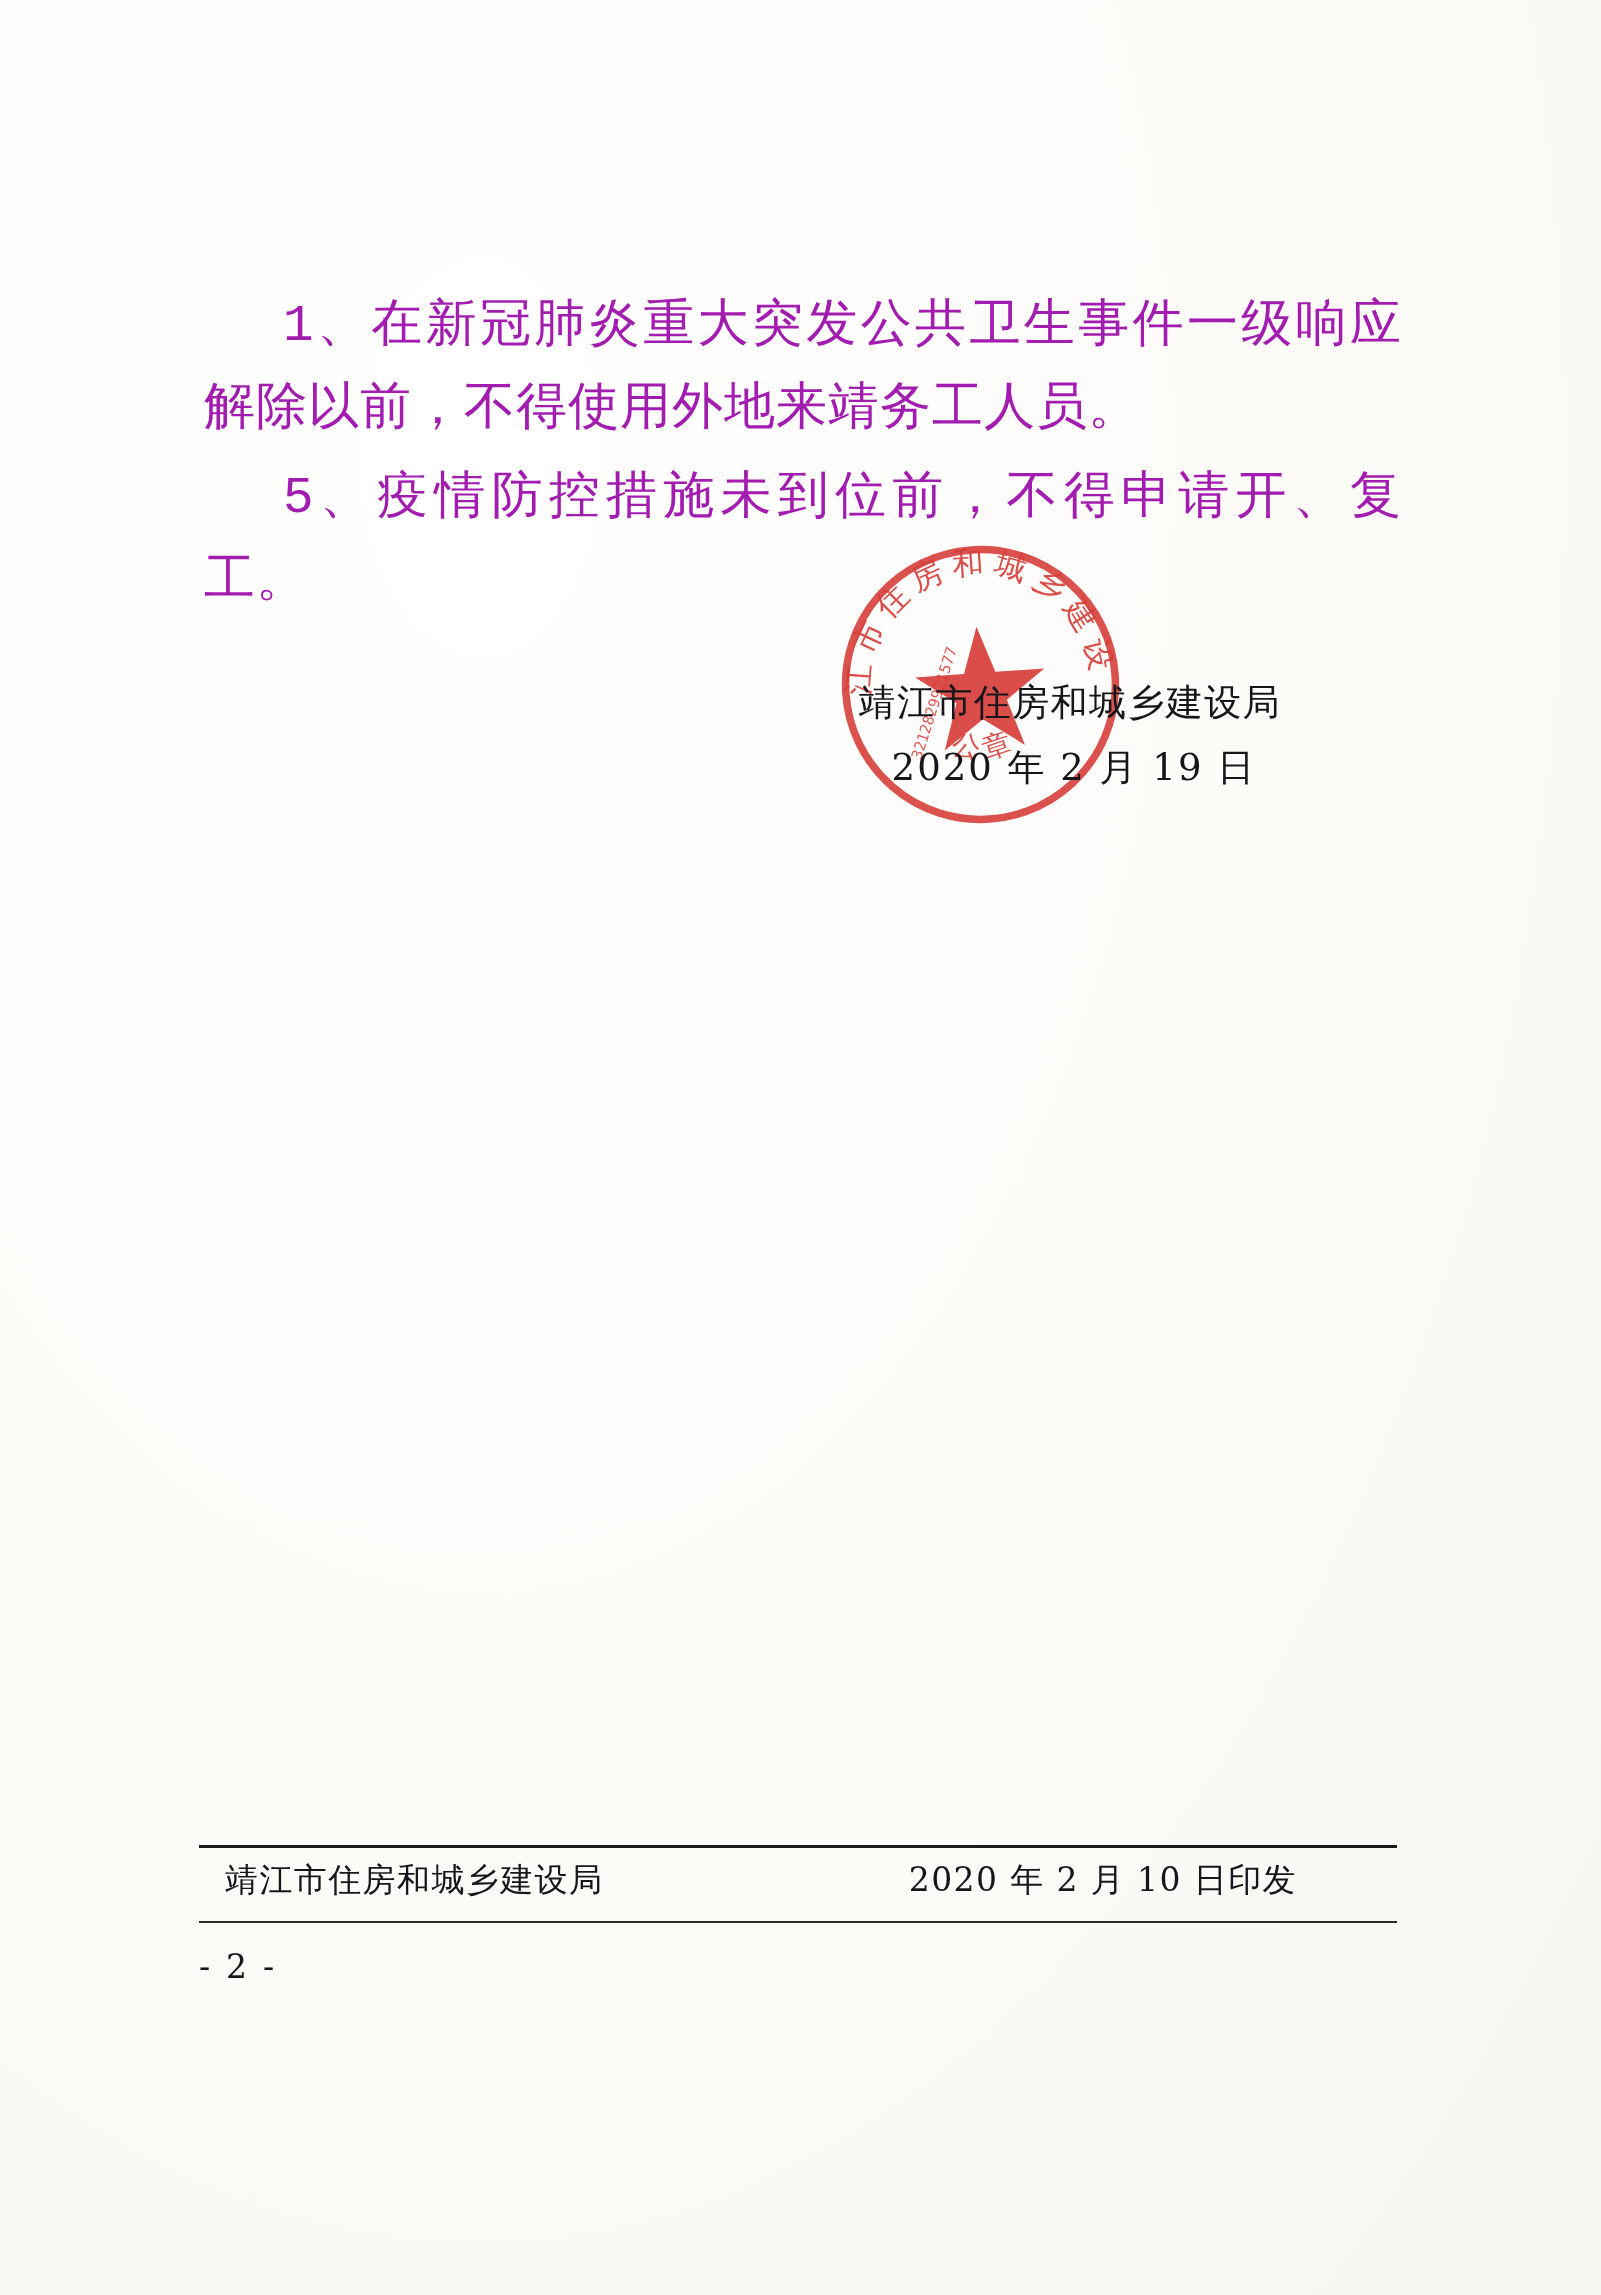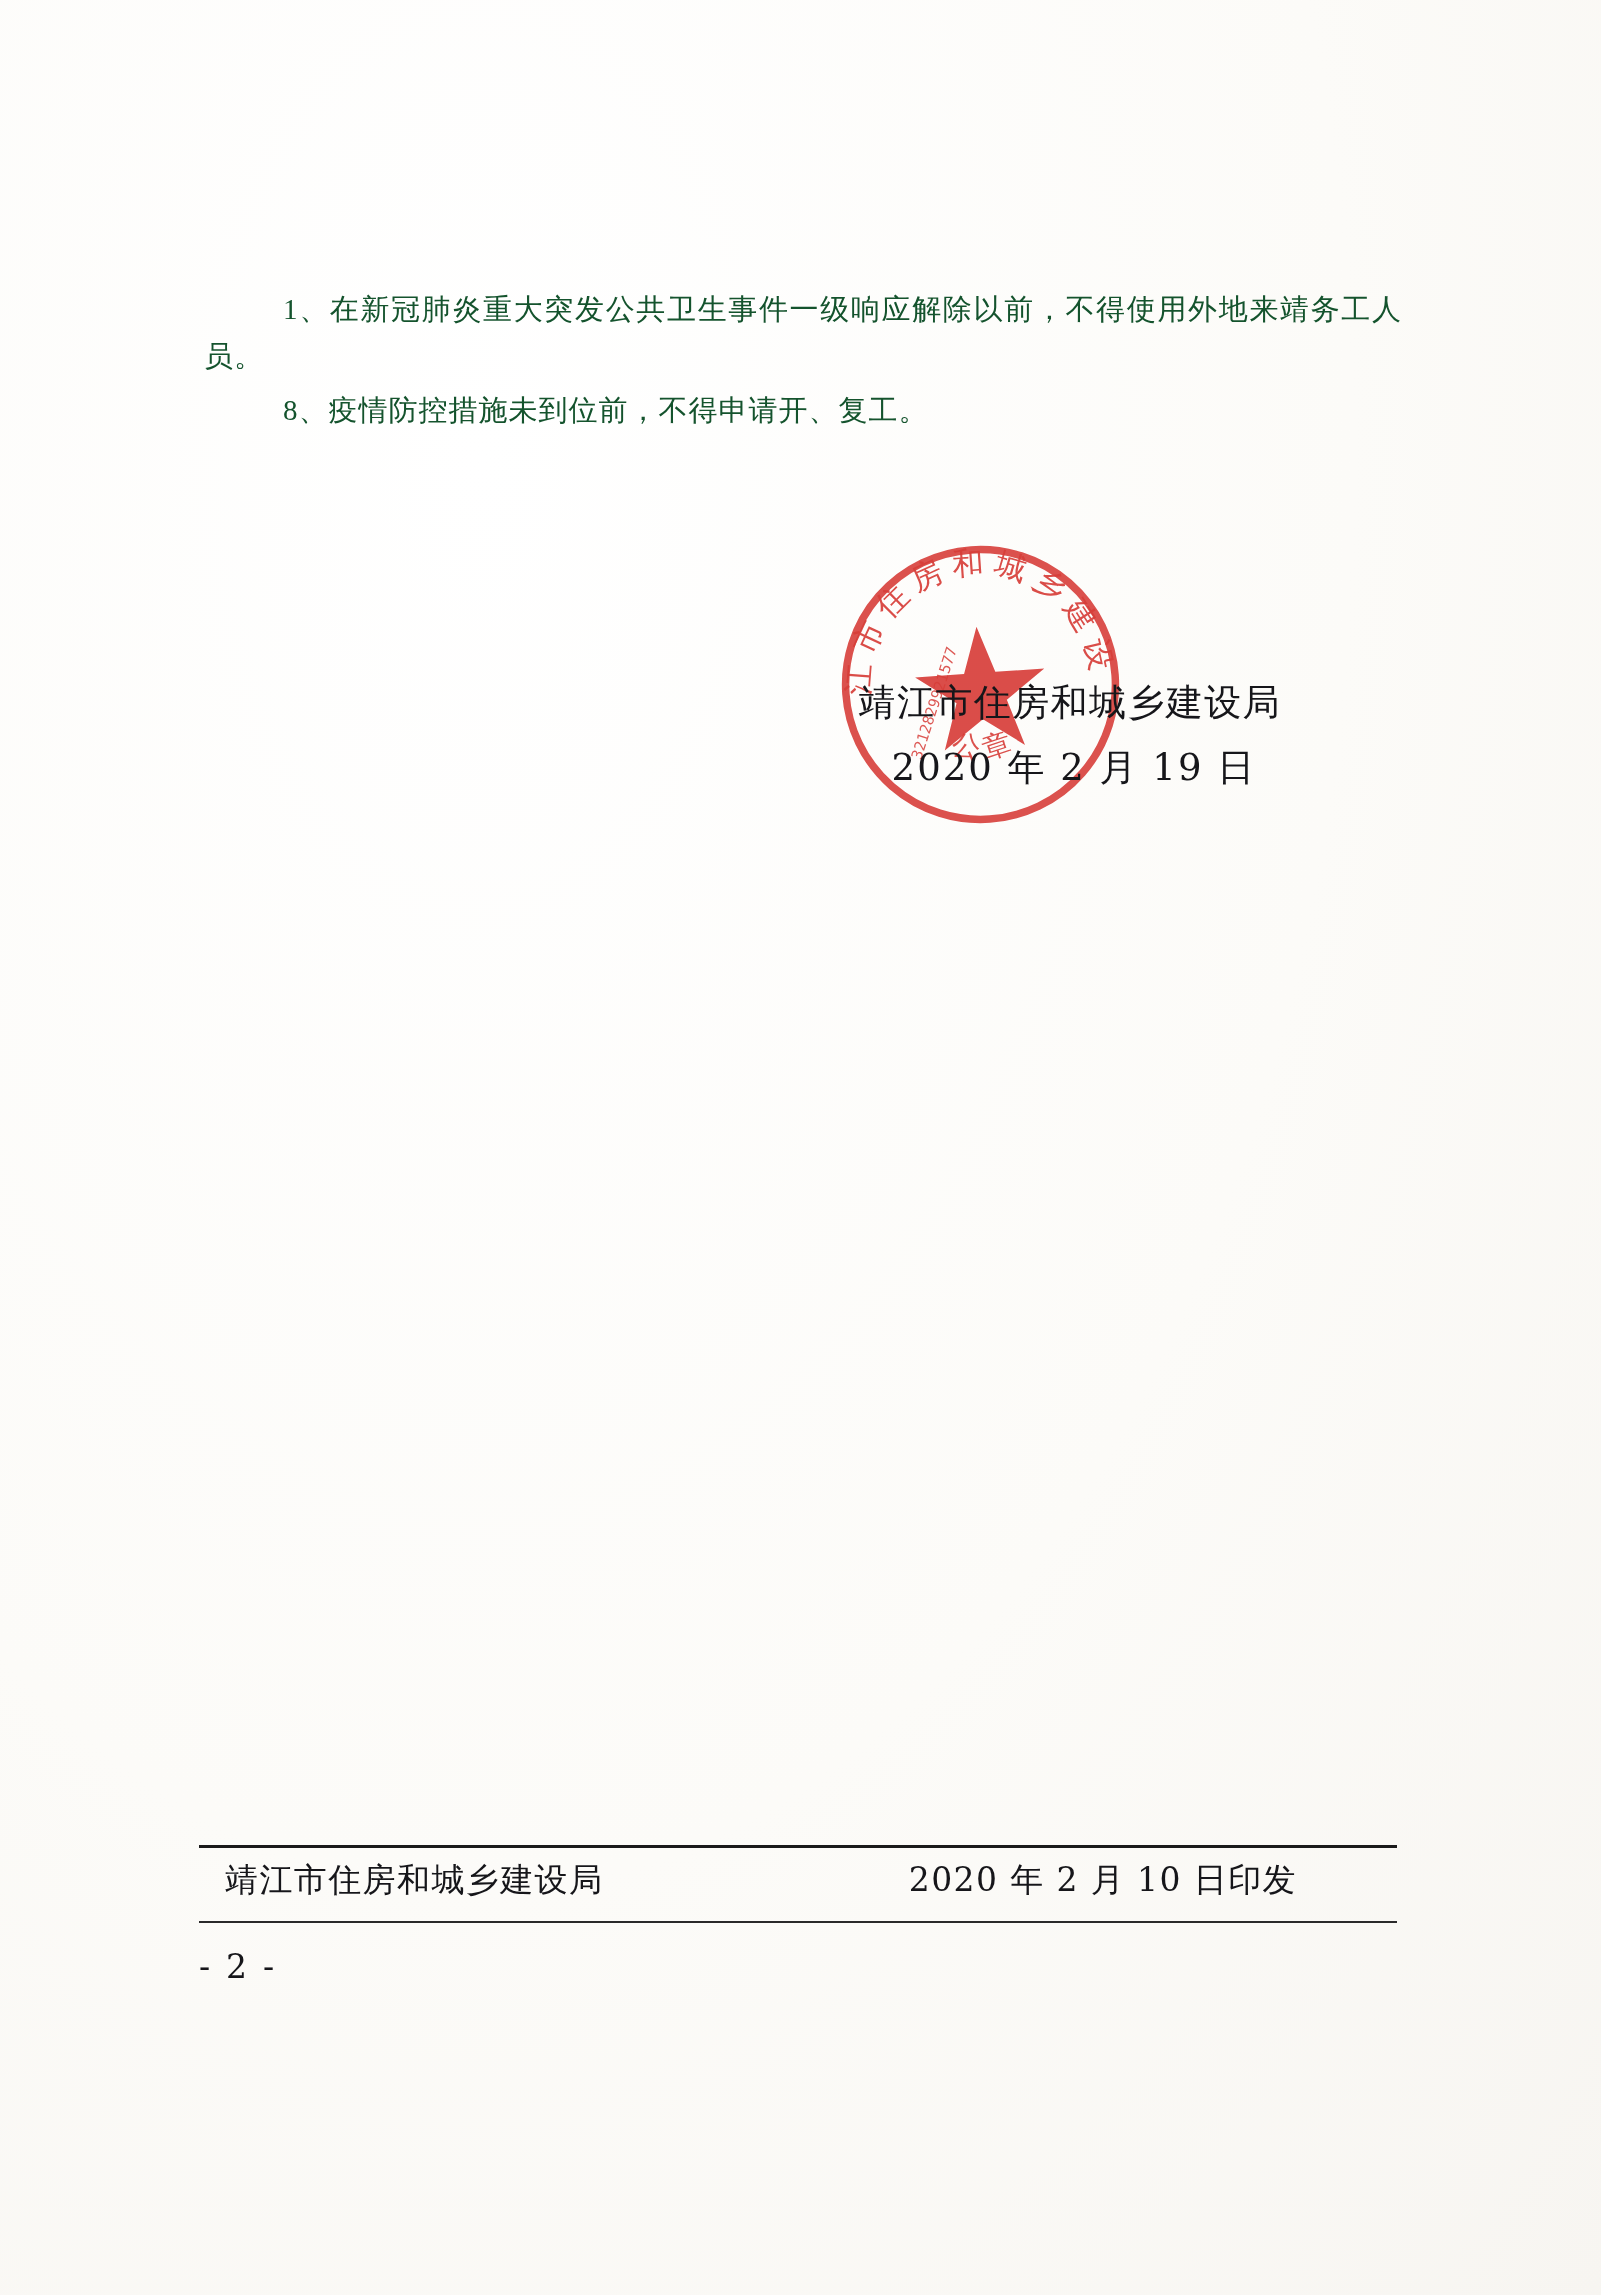--- a/index.html
+++ b/index.html
@@ -33,24 +33,24 @@
   }
 
   
   .body-block {
     position: absolute;
     left: 204px;
     top: 286px;
     width: 1198px;
   }
   .para {
-    font-family: Liberation Serif, serif;
-    font-size: 29px;
+    font-family: Liberation Mono, monospace;
+    font-size: 51px;
     line-height: 1.62;
-    color: #14532d;
+    color: #a21caf;
     letter-spacing: 1px;
     text-align: justify;
     margin: 0 0 6.8px 0;
   }
   .para.indent {
     text-indent: 79px;
   }
 
   
   .sign-block {
@@ -136,21 +136,21 @@
 </style>
 </head>
 <body>
 
 <div class="paper"></div>
 
 <div class="page-inner">
 
   <div class="body-block">
     <p class="para indent">1、在新冠肺炎重大突发公共卫生事件一级响应解除以前，不得使用外地来靖务工人员。</p>
-    <p class="para indent">8、疫情防控措施未到位前，不得申请开、复工。</p>
+    <p class="para indent">5、疫情防控措施未到位前，不得申请开、复工。</p>
   </div>
 
   <div class="seal">
     <svg width="293" height="293" viewBox="0 0 430 430" xmlns="http://www.w3.org/2000/svg">
       <defs>
         <path id="arcTop" d="M 52,215 A 163,163 0 0 1 378,215" fill="none"></path>
         <path id="arcBot" d="M 108,215 A 107,107 0 0 0 322,215" fill="none"></path>
       </defs>
       <circle cx="215" cy="215" r="198" fill="none" stroke="#d2241f" stroke-width="11" opacity="0.9"></circle>
 

